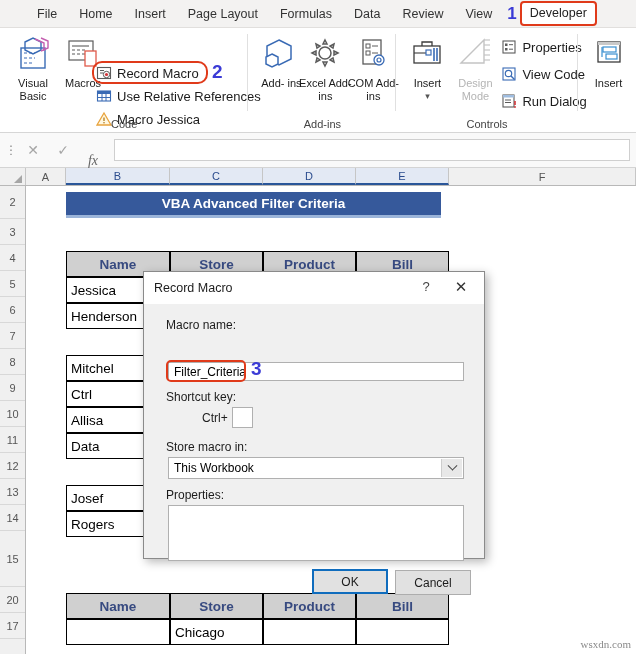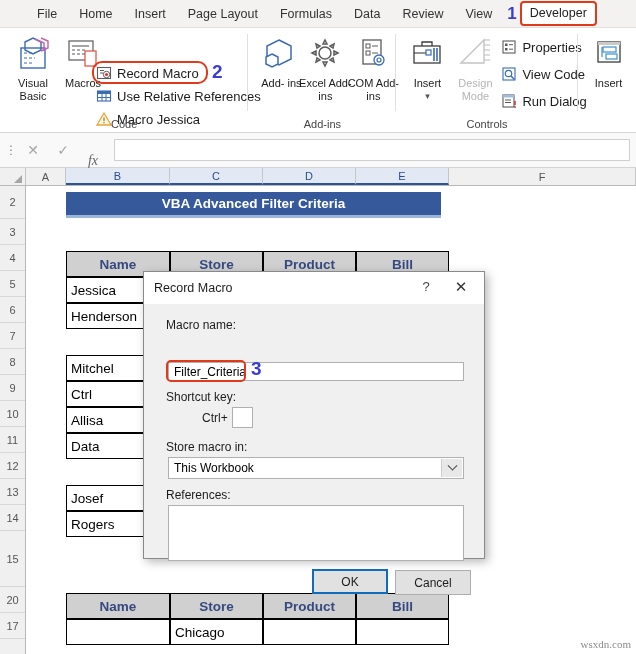--- a/index.html
+++ b/index.html
@@ -512,19 +512,19 @@
     <div class="dlabel" style="left:58px; top:107px">Ctrl+</div>
     <div class="ctrlkey" style="left:88px; top:103px"></div>
 
     <div class="dlabel" style="left:22px; top:136px">Store macro in:</div>
     <div class="dinput" style="left:24px; top:153px; width:296px; height:22px">This Workbook
       <span class="ddown">
           <i class="chev"></i>
         </span>
     </div>
 
-    <div class="dlabel" style="left:22px; top:184px">References:</div>
+    <div class="dlabel" style="left:22px; top:184px">Properties:</div>
     <div class="dinput" style="left:24px; top:201px; width:296px; height:56px; align-items:flex-start; padding-top:3px"></div>
 
     <div class="dbtn primary" style="left:168px; top:265px">OK</div>
     <div class="dbtn" style="left:251px; top:266px">Cancel</div>
   </div>
 </div>
 
 </body></html>

